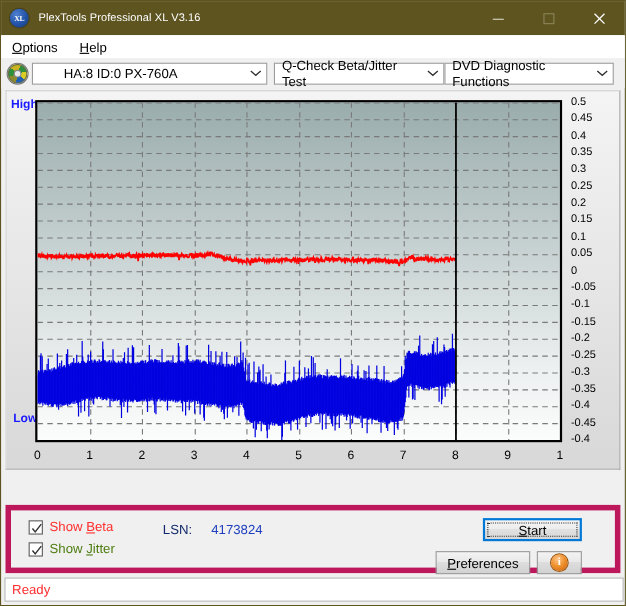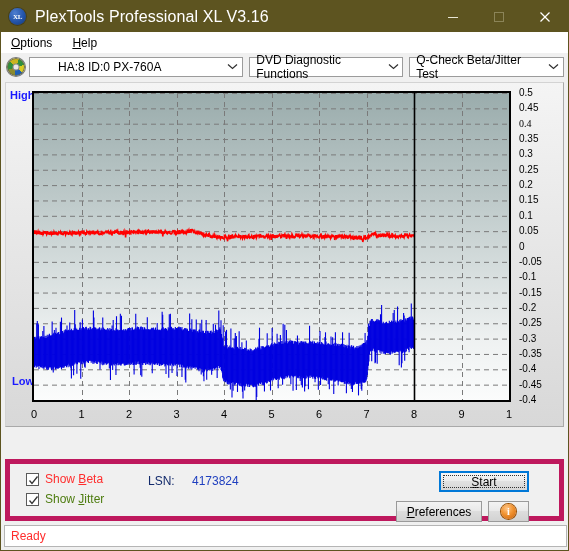--- a/index.html
+++ b/index.html
@@ -26,21 +26,21 @@
   .app-icon{
     width:17px;height:17px;border-radius:50%;
     background:radial-gradient(circle at 35% 30%,#4f7fd0 0%,#2253a8 55%,#123874 100%);
     display:flex;align-items:center;justify-content:center;
     font-size:7px;font-weight:bold;color:#fff;
     font-family:"Liberation Serif",serif;
     letter-spacing:-.3px;flex:0 0 auto;
     box-shadow:0 0 0 1px rgba(0,0,0,.25);
   }
   .title-text{
-    color:#fff;font-size:16px;margin-left:9px;
+    color:#fff;font-size:10px;margin-left:9px;
     white-space:nowrap;letter-spacing:.1px;
   }
   .winbtns{margin-left:auto;display:flex;height:31px;}
   .winbtn{
     width:46px;height:31px;display:flex;align-items:center;justify-content:center;
     color:#e8e5d5;
   }
   .winbtn svg{display:block;}
 
   
@@ -196,30 +196,30 @@
   <div class="toolbar">
     <div class="disc-icon"></div>
     <div class="combo combo-drive">
       <span>HA:8 ID:0  PX-760A</span>
       <span class="caret">
         <svg width="11" height="7" viewBox="0 0 11 7">
             <polyline points="1,1.5 5.5,5.5 10,1.5" fill="none" stroke="#303030" stroke-width="1.2"></polyline>
           </svg>
       </span>
     </div>
-    <div class="combo combo-func">
-      <span>DVD Diagnostic Functions</span>
+    <div class="combo combo-test">
+      <span>Q-Check Beta/Jitter Test</span>
       <span class="caret">
         <svg width="11" height="7" viewBox="0 0 11 7">
             <polyline points="1,1.5 5.5,5.5 10,1.5" fill="none" stroke="#303030" stroke-width="1.2"></polyline>
           </svg>
       </span>
     </div>
-    <div class="combo combo-test">
-      <span>Q-Check Beta/Jitter Test</span>
+    <div class="combo combo-func">
+      <span>DVD Diagnostic Functions</span>
       <span class="caret">
         <svg width="11" height="7" viewBox="0 0 11 7">
             <polyline points="1,1.5 5.5,5.5 10,1.5" fill="none" stroke="#303030" stroke-width="1.2"></polyline>
           </svg>
       </span>
     </div>
   </div>
 
   <div class="chart-wrap">
     <div class="axis-label lbl-high">High</div>
@@ -952,21 +952,21 @@
             <line x1="378.40" x2="378.40" y1="223.41" y2="254.63" stroke="#0000e0" stroke-width="1.1"></line>
             <line x1="378.95" x2="378.95" y1="224.52" y2="254.22" stroke="#0000e0" stroke-width="1.1"></line>
             <line x1="379.50" x2="379.50" y1="226.52" y2="255.92" stroke="#0000e0" stroke-width="1.1"></line>
           </g>
           <line x1="380.5" x2="380.5" y1="0" y2="307" stroke="#000" stroke-width="1.6"></line>
         </svg>
     </div>
     <div id="ytick-host">
         <div class="ytick" style="top: 5px;">0.5</div>
         <div class="ytick" style="top: 20.35px;">0.45</div>
-        <div class="ytick" style="top: 35.7px; font-family: Liberation Serif, serif;">0.4</div>
+        <div class="ytick" style="top: 35.7px;">0.4</div>
         <div class="ytick" style="top: 51.05px;">0.35</div>
         <div class="ytick" style="top: 66.4px; text-align: right;">0.3</div>
         <div class="ytick" style="top: 81.75px;">0.25</div>
         <div class="ytick" style="top: 97.1px;">0.2</div>
         <div class="ytick" style="top: 112.45px;">0.15</div>
         <div class="ytick" style="top: 127.8px;">0.1</div>
         <div class="ytick" style="top: 143.15px;">0.05</div>
         <div class="ytick" style="top: 158.5px;">0</div>
         <div class="ytick" style="top: 173.85px;">-0.05</div>
         <div class="ytick" style="top: 189.2px;">-0.1</div>

